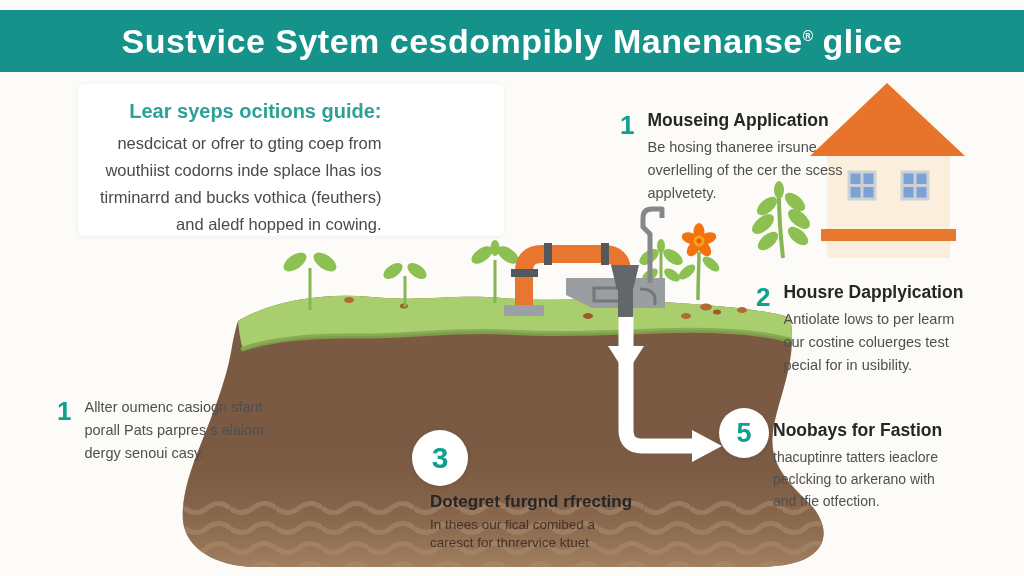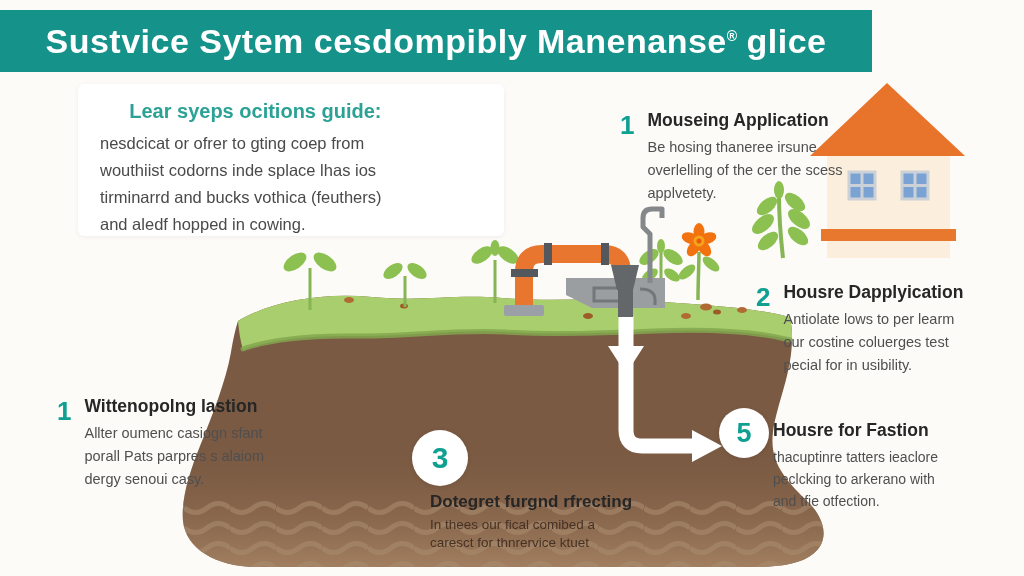--- a/index.html
+++ b/index.html
@@ -4,35 +4,35 @@
 <style>
   html,body { margin:0; padding:0; background:#e8e8e8; }
   .stage {
     position:relative; width:1024px; height:576px; overflow:hidden;
     background:#fcfbf7; font-family:"Liberation Sans", sans-serif;
   }
   svg.illustration { position:absolute; left:0; top:0; width:1024px; height:576px; }
 
   
   .banner {
-    position:absolute; left:0; top:10px; width:872px; height:62px;
+    position:absolute; left:0; top:10px; width:1024px; height:62px;
     background:#15928a; display:flex; align-items:center; justify-content:center; z-index:3;
   }
   .banner h1 { margin:0; color:#ffffff; font-size:34px; font-weight:bold; letter-spacing:.5px; }
   .banner sup { font-size:14px; vertical-align:super; }
   .banner .suffix { margin-left:9px; }
 
   
   .guide-card {
     position:absolute; left:78px; top:84px; width:426px; height:152px;
     background:#ffffff; border-radius:6px; box-shadow:0 1px 5px rgba(0,0,0,.06); z-index:2;
   }
   .guide-text { position:absolute; left:100px; top:100px; z-index:3; }
   .guide-text h2 { margin:0 0 7px 0; color:#2ba295; font-size:20px; font-weight:600;text-align:right; }
-  .guide-text p { margin:0; color:#4a4a4a; font-size:16.5px; line-height:27px; }
+  .guide-text p { margin:0; color:#4a4a4a; font-size:16.5px; line-height:27px;text-align:right; }
 
   
   .step { position:absolute; display:flex; align-items:flex-start; z-index:4; }
   .step .num {
     color:#10a091; font-weight:bold; font-size:26px; line-height:1;
     margin:2px 13px 0 0; flex:none;
   }
   .step h3 { margin:0 0 5px 0; font-size:17.5px; color:#262626; font-weight:bold; }
   .step p { margin:0; font-size:14.5px; line-height:23px; color:#4f4f4f; }
 
@@ -226,21 +226,20 @@
       <h3>Housre Dapplyication</h3>
       <p>Antiolate lows to per learm</p>
       <p>our costine coluerges test</p>
       <p>pecial for in usibility.</p>
     </div>
   </div>
 
   <div class="step" id="step-1-left">
     <span class="num">1</span>
     <div class="step-body">
-      <h3>Wittenopolng lastion</h3>
       <p>Allter oumenc casiogn sfant</p>
       <p>porall Pats parpres s alaiom</p>
       <p>dergy senoui casy.</p>
     </div>
   </div>
 
   <div class="step" id="step-3">
     <div class="circle-num">
       <span>3</span>
     </div>
@@ -249,20 +248,20 @@
       <p>In thees our fical comibed a</p>
       <p>caresct for thnrervice ktuet</p>
     </div>
   </div>
 
   <div class="step" id="step-5">
     <div class="circle-num">
       <span>5</span>
     </div>
     <div class="step-body">
-      <h3>Housre for Fastion</h3>
+      <h3>Noobays for Fastion</h3>
       <p>thacuptinre tatters ieaclore</p>
       <p>peclcking to arkerano with</p>
       <p>and tfie otfection.</p>
     </div>
   </div>
 
 </div>
 
 </body></html>

